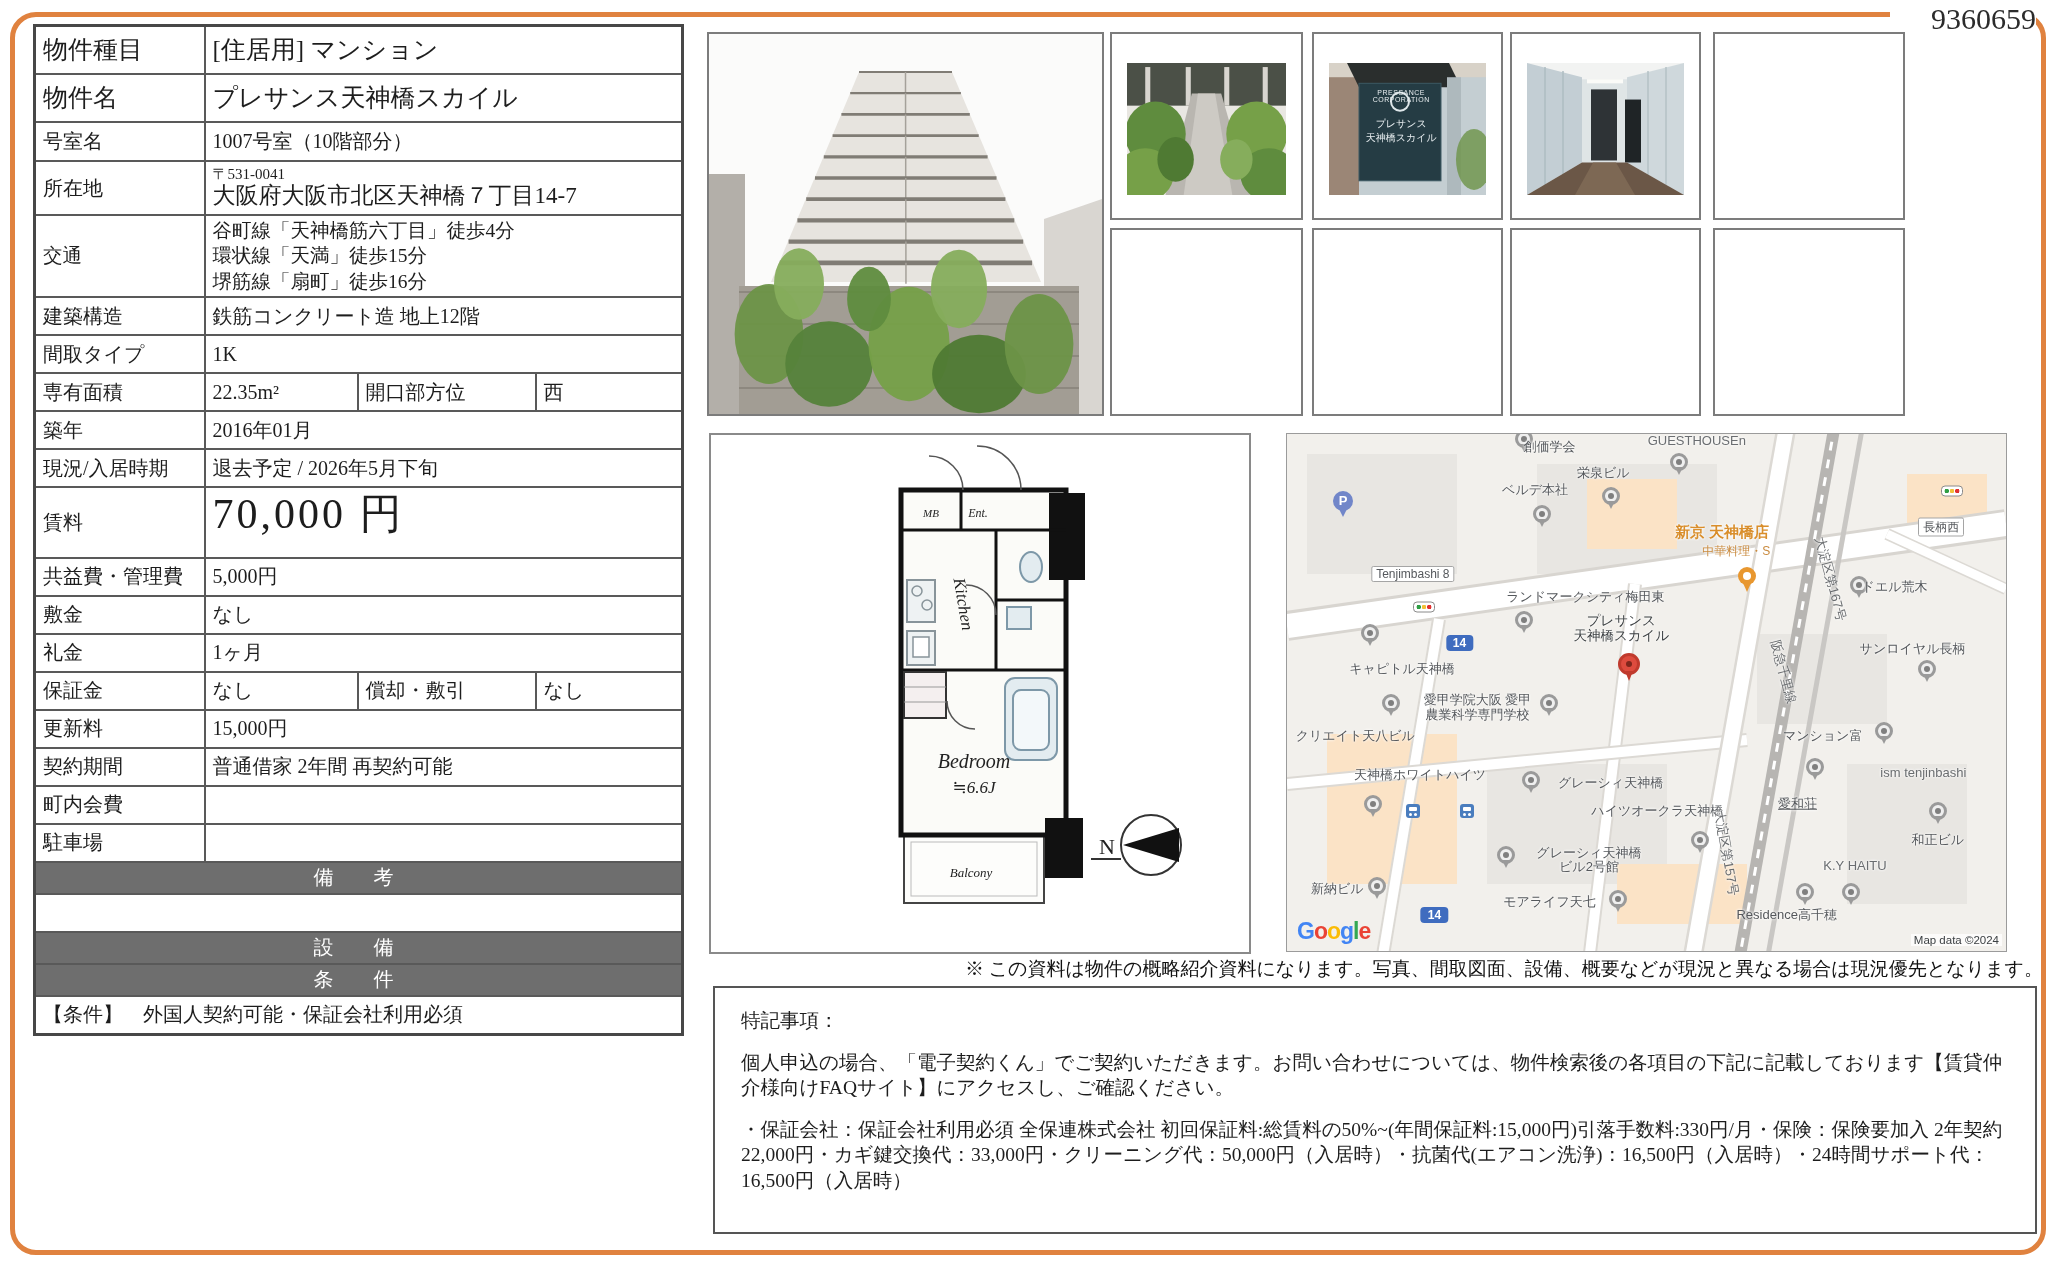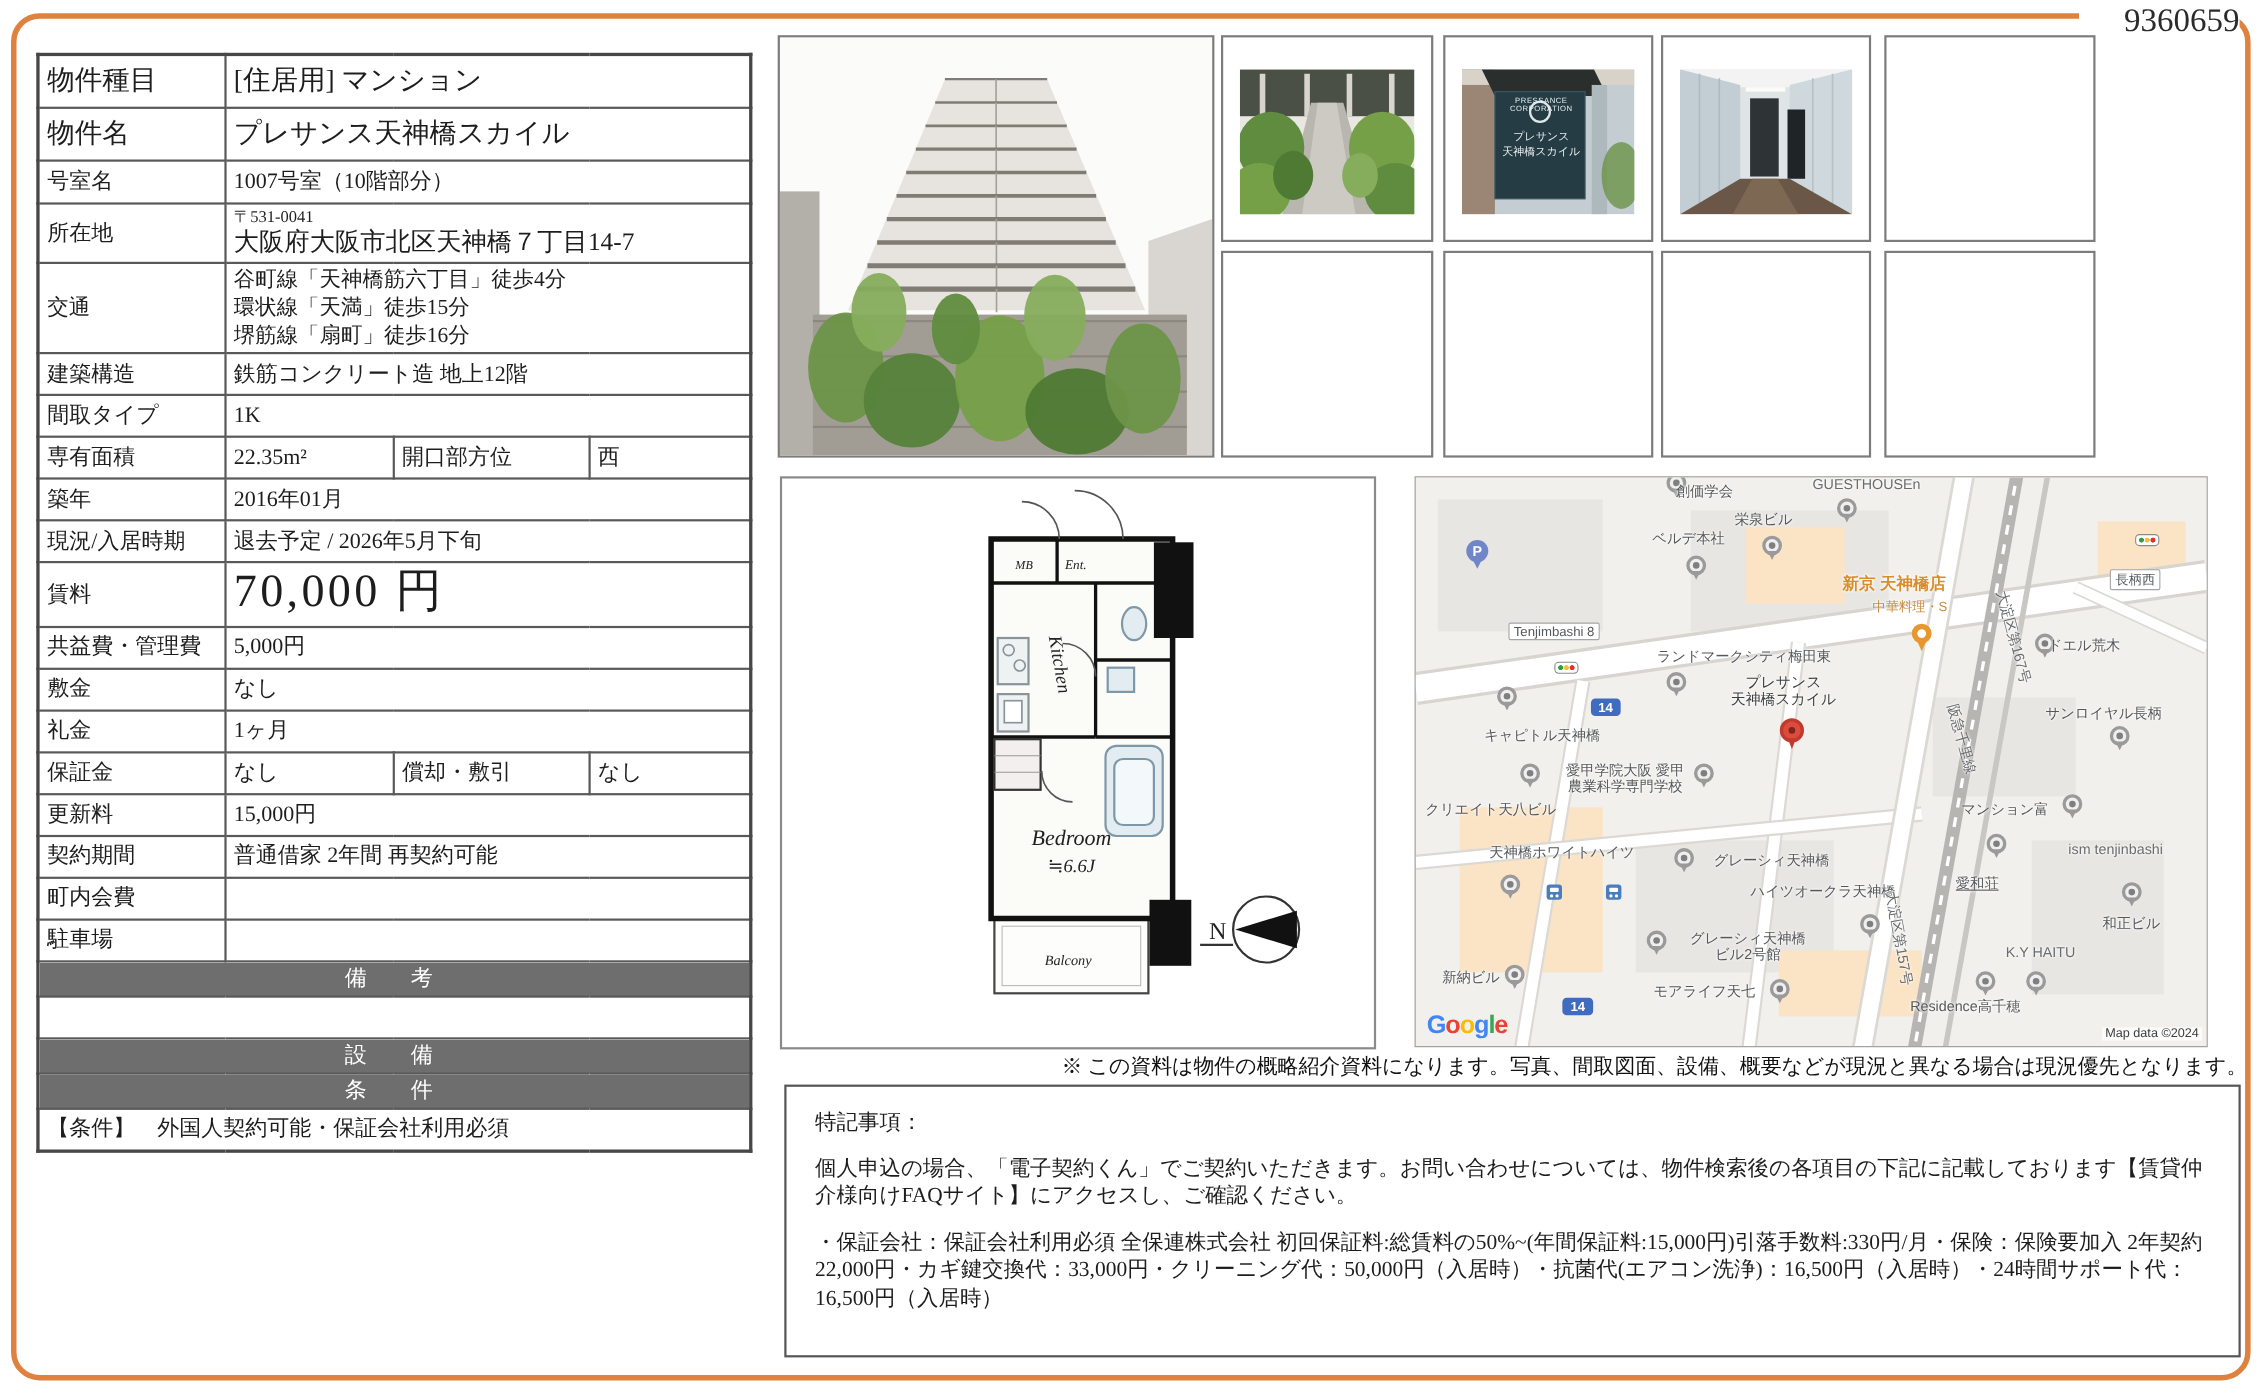--- a/index.html
+++ b/index.html
@@ -6,32 +6,32 @@
   .page{position:relative;width:2056px;height:1265px;background:#fff;overflow:hidden;
         font-family:"Liberation Serif","DejaVu Serif",serif;color:#1d1d1d;}
   
   .frame{position:absolute;left:10px;top:12px;right:10px;bottom:10px;
          border:5px solid #E0823F;border-radius:26px;}
   .doc-gap{position:absolute;left:1890px;top:0px;width:146px;height:44px;background:#fff;}
   .doc-number{position:absolute;left:1890px;top:2px;width:146px;text-align:right;
               font-size:30px;color:#2b2b2b;}
 
   
-  table.spec{position:absolute;left:33px;top:48px;width:648px;border-collapse:collapse;
+  table.spec{position:absolute;left:33px;top:24px;width:648px;border-collapse:collapse;
              table-layout:fixed;border:3px solid #474747;}
   table.spec td{border:2px solid #595959;padding:2px 7px;font-size:20px;line-height:1.25;
                 vertical-align:middle;overflow:hidden;}
   tr.r-large td{font-size:25px;height:42px;}
   tr.r-room td{height:33px;}
   tr.r-addr td{height:48px;}
   tr.r-addr .small{font-size:15px;line-height:1.05;}
   tr.r-addr .big{font-size:23px;line-height:1.1;}
   tr.r-kotsu td{height:76px;font-size:19.5px;line-height:1.3;}
   tr.r-std td{height:32px;}
-  tr.r-rent td.v{font-size:42px;letter-spacing:3px;height:48px;padding-top:0;padding-bottom:4px;}
+  tr.r-rent td.v{font-size:42px;letter-spacing:3px;height:48px;padding-top:0;padding-bottom:16px;}
   td.band{background:#6e6e6e;color:#fff;text-align:center;font-size:20px;height:26px;
           letter-spacing:10px;padding:1px;}
   td.free{height:32px;font-size:19.5px;}
   td.free.setsubi{font-size:19.5px;line-height:28px;padding:4px 8px;height:auto;}
 
   
   .photo-box{position:absolute;background:#fff;border:2px solid #7c7c7c;}
   .photo-inner{position:absolute;left:15px;right:15px;top:29px;bottom:23px;overflow:hidden;}
   .photo-fill{position:absolute;inset:0;overflow:hidden;}
   .photo-box svg{display:block;width:100%;height:100%;}

